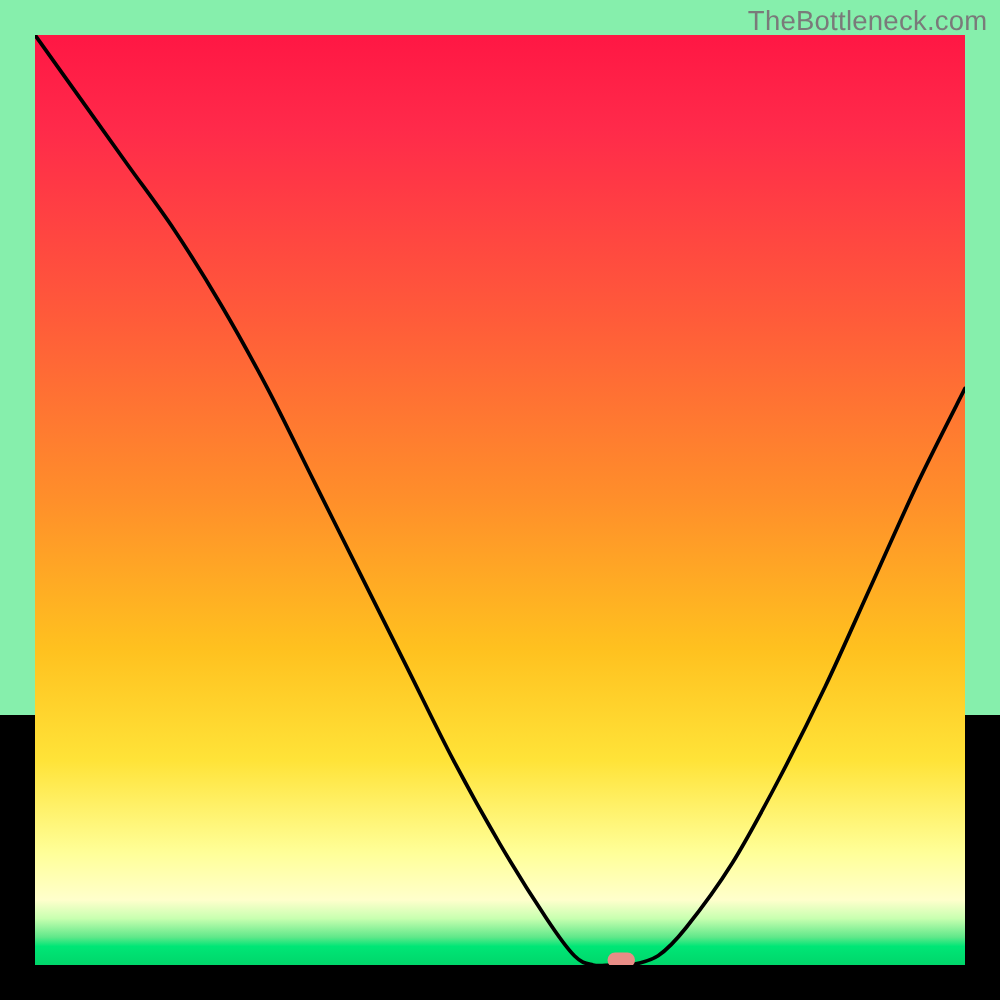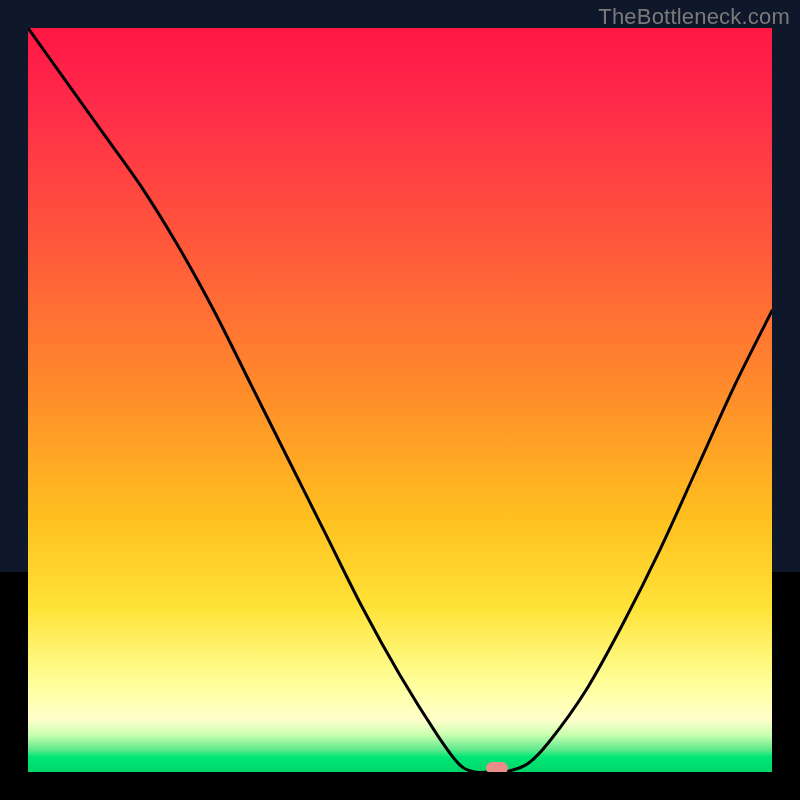--- a/index.html
+++ b/index.html
@@ -7,21 +7,21 @@
     padding: 0;
     width: 800px;
     height: 800px;
     background: #000;
     font-family: Arial, Helvetica, sans-serif;
   }
   .frame {
     position: relative;
     width: 800px;
     height: 572px;
-    background: #0f172a;
+    background: #86efac;
   }
   .plot {
     position: absolute;
     left: 28px;
     top: 28px;
     width: 744px;
     height: 744px;
     overflow: hidden;
   }
   .gradient-bg {

